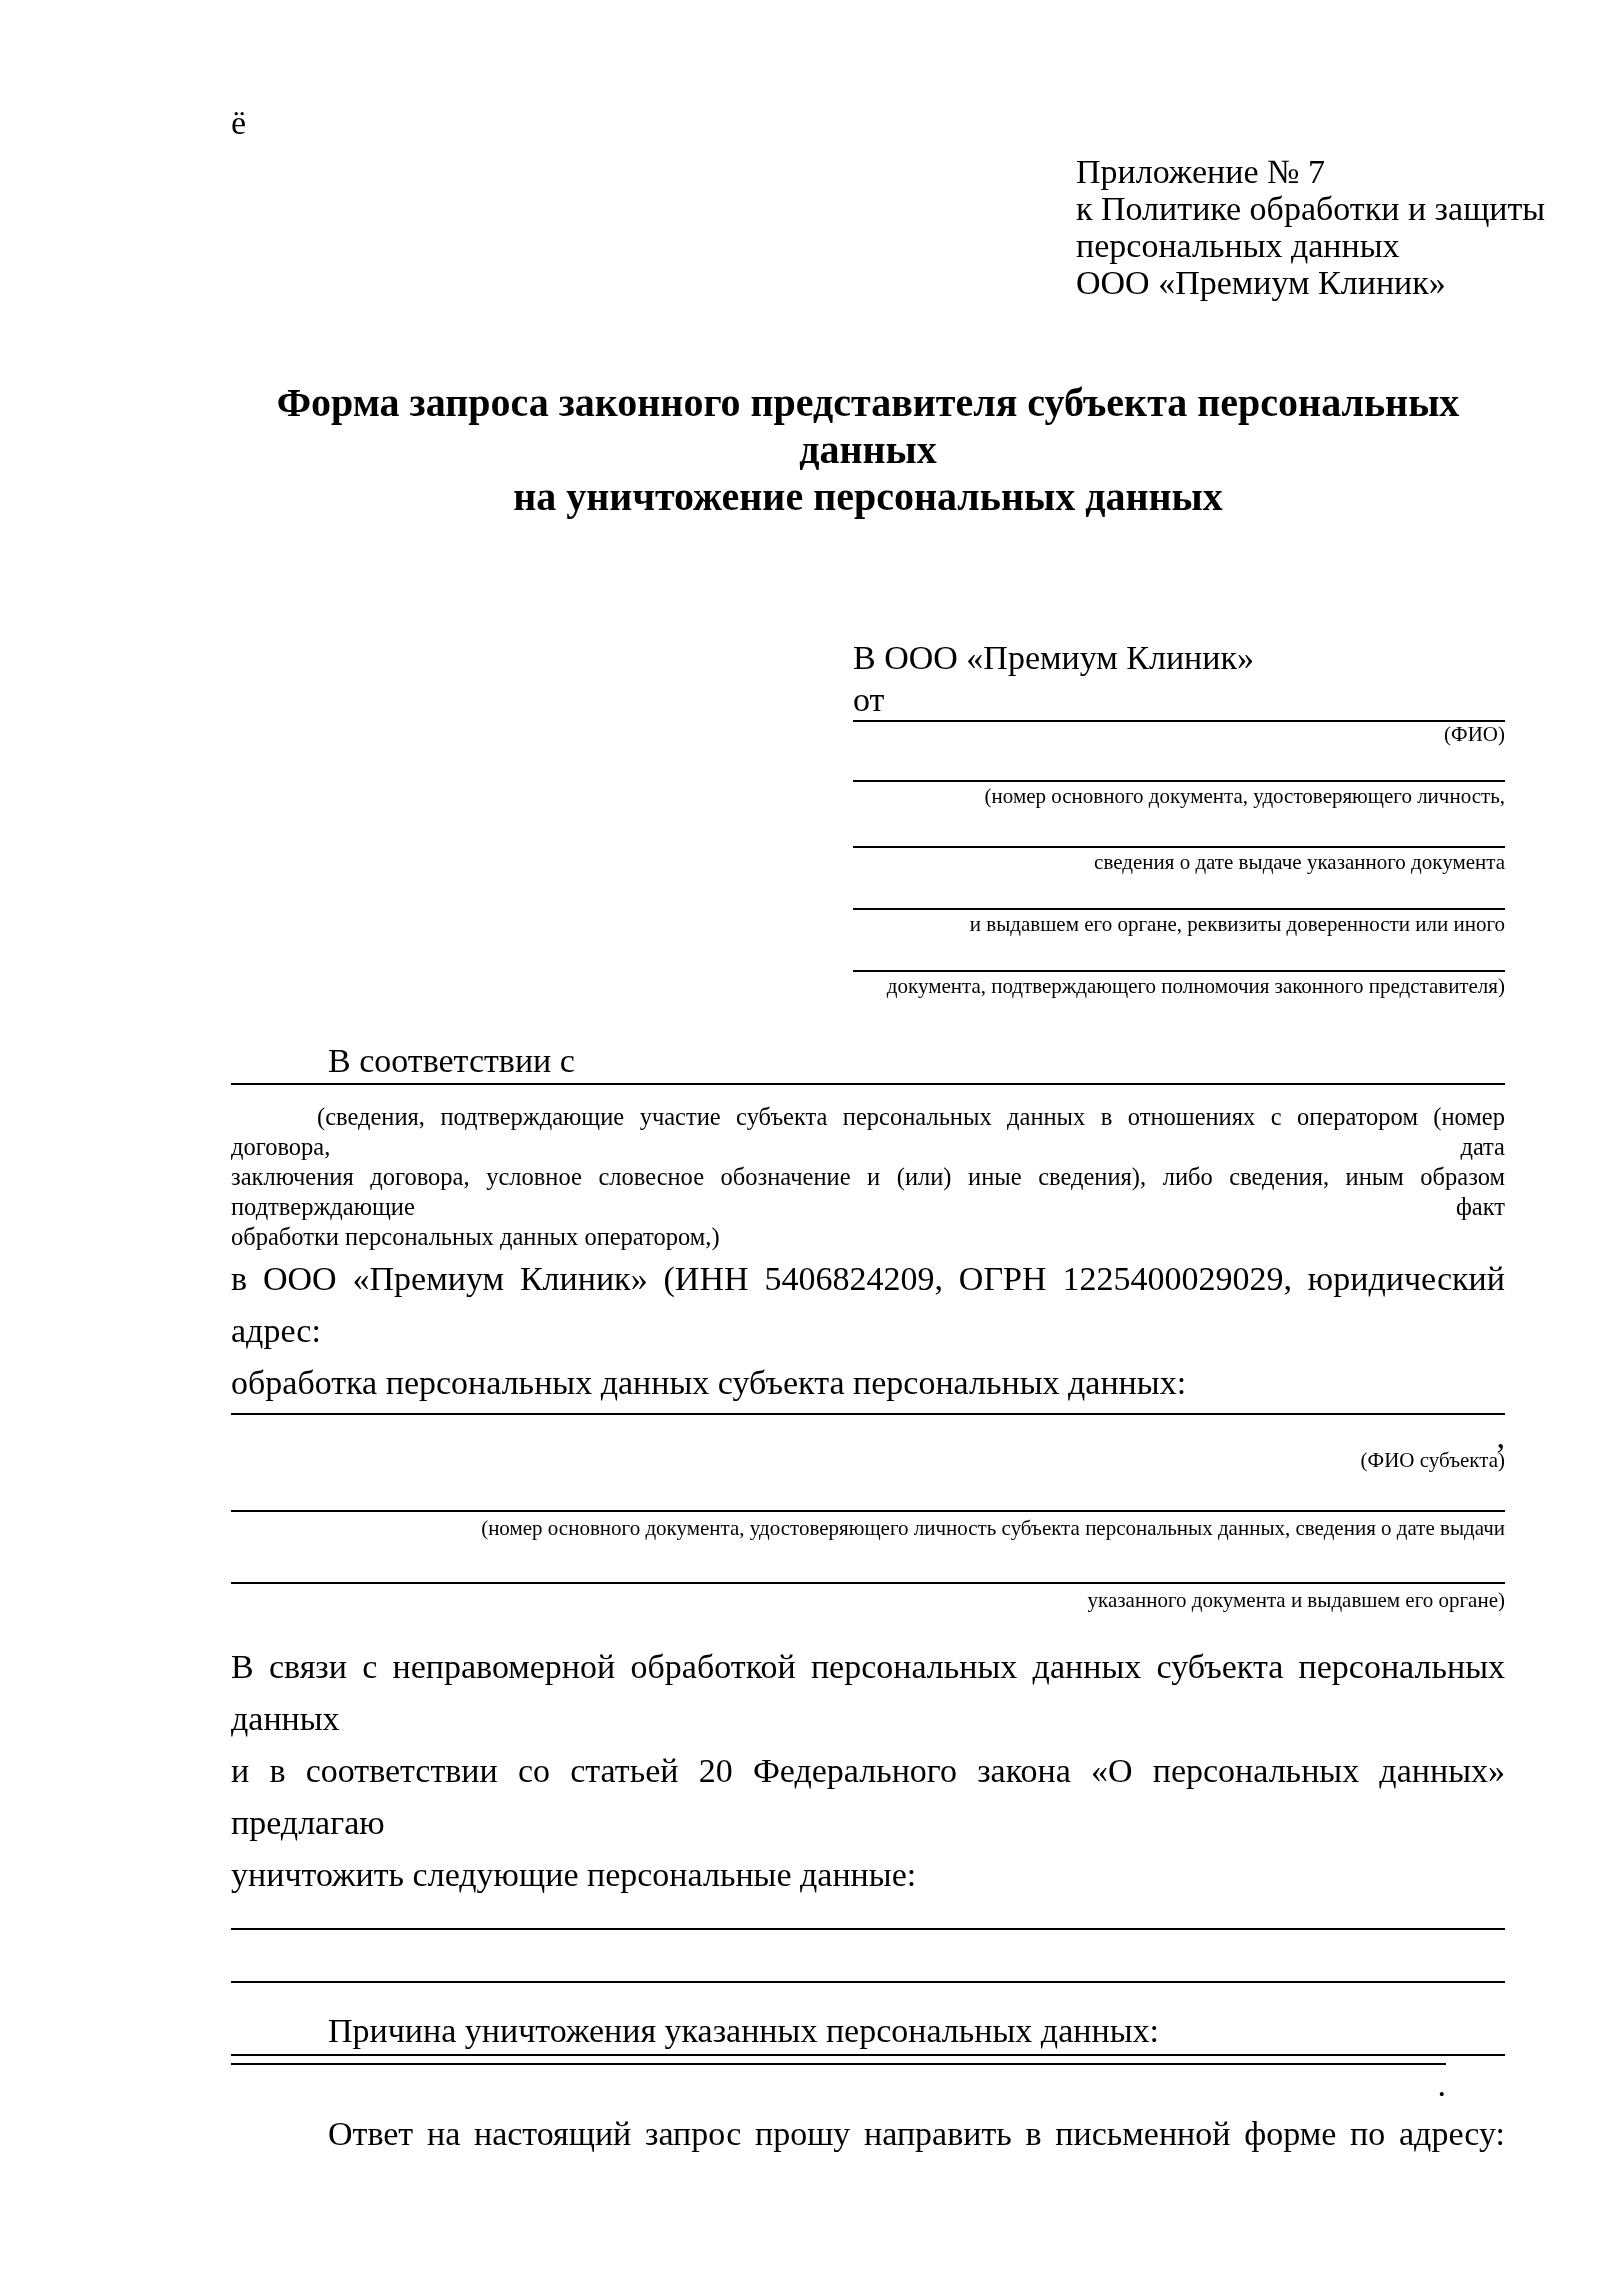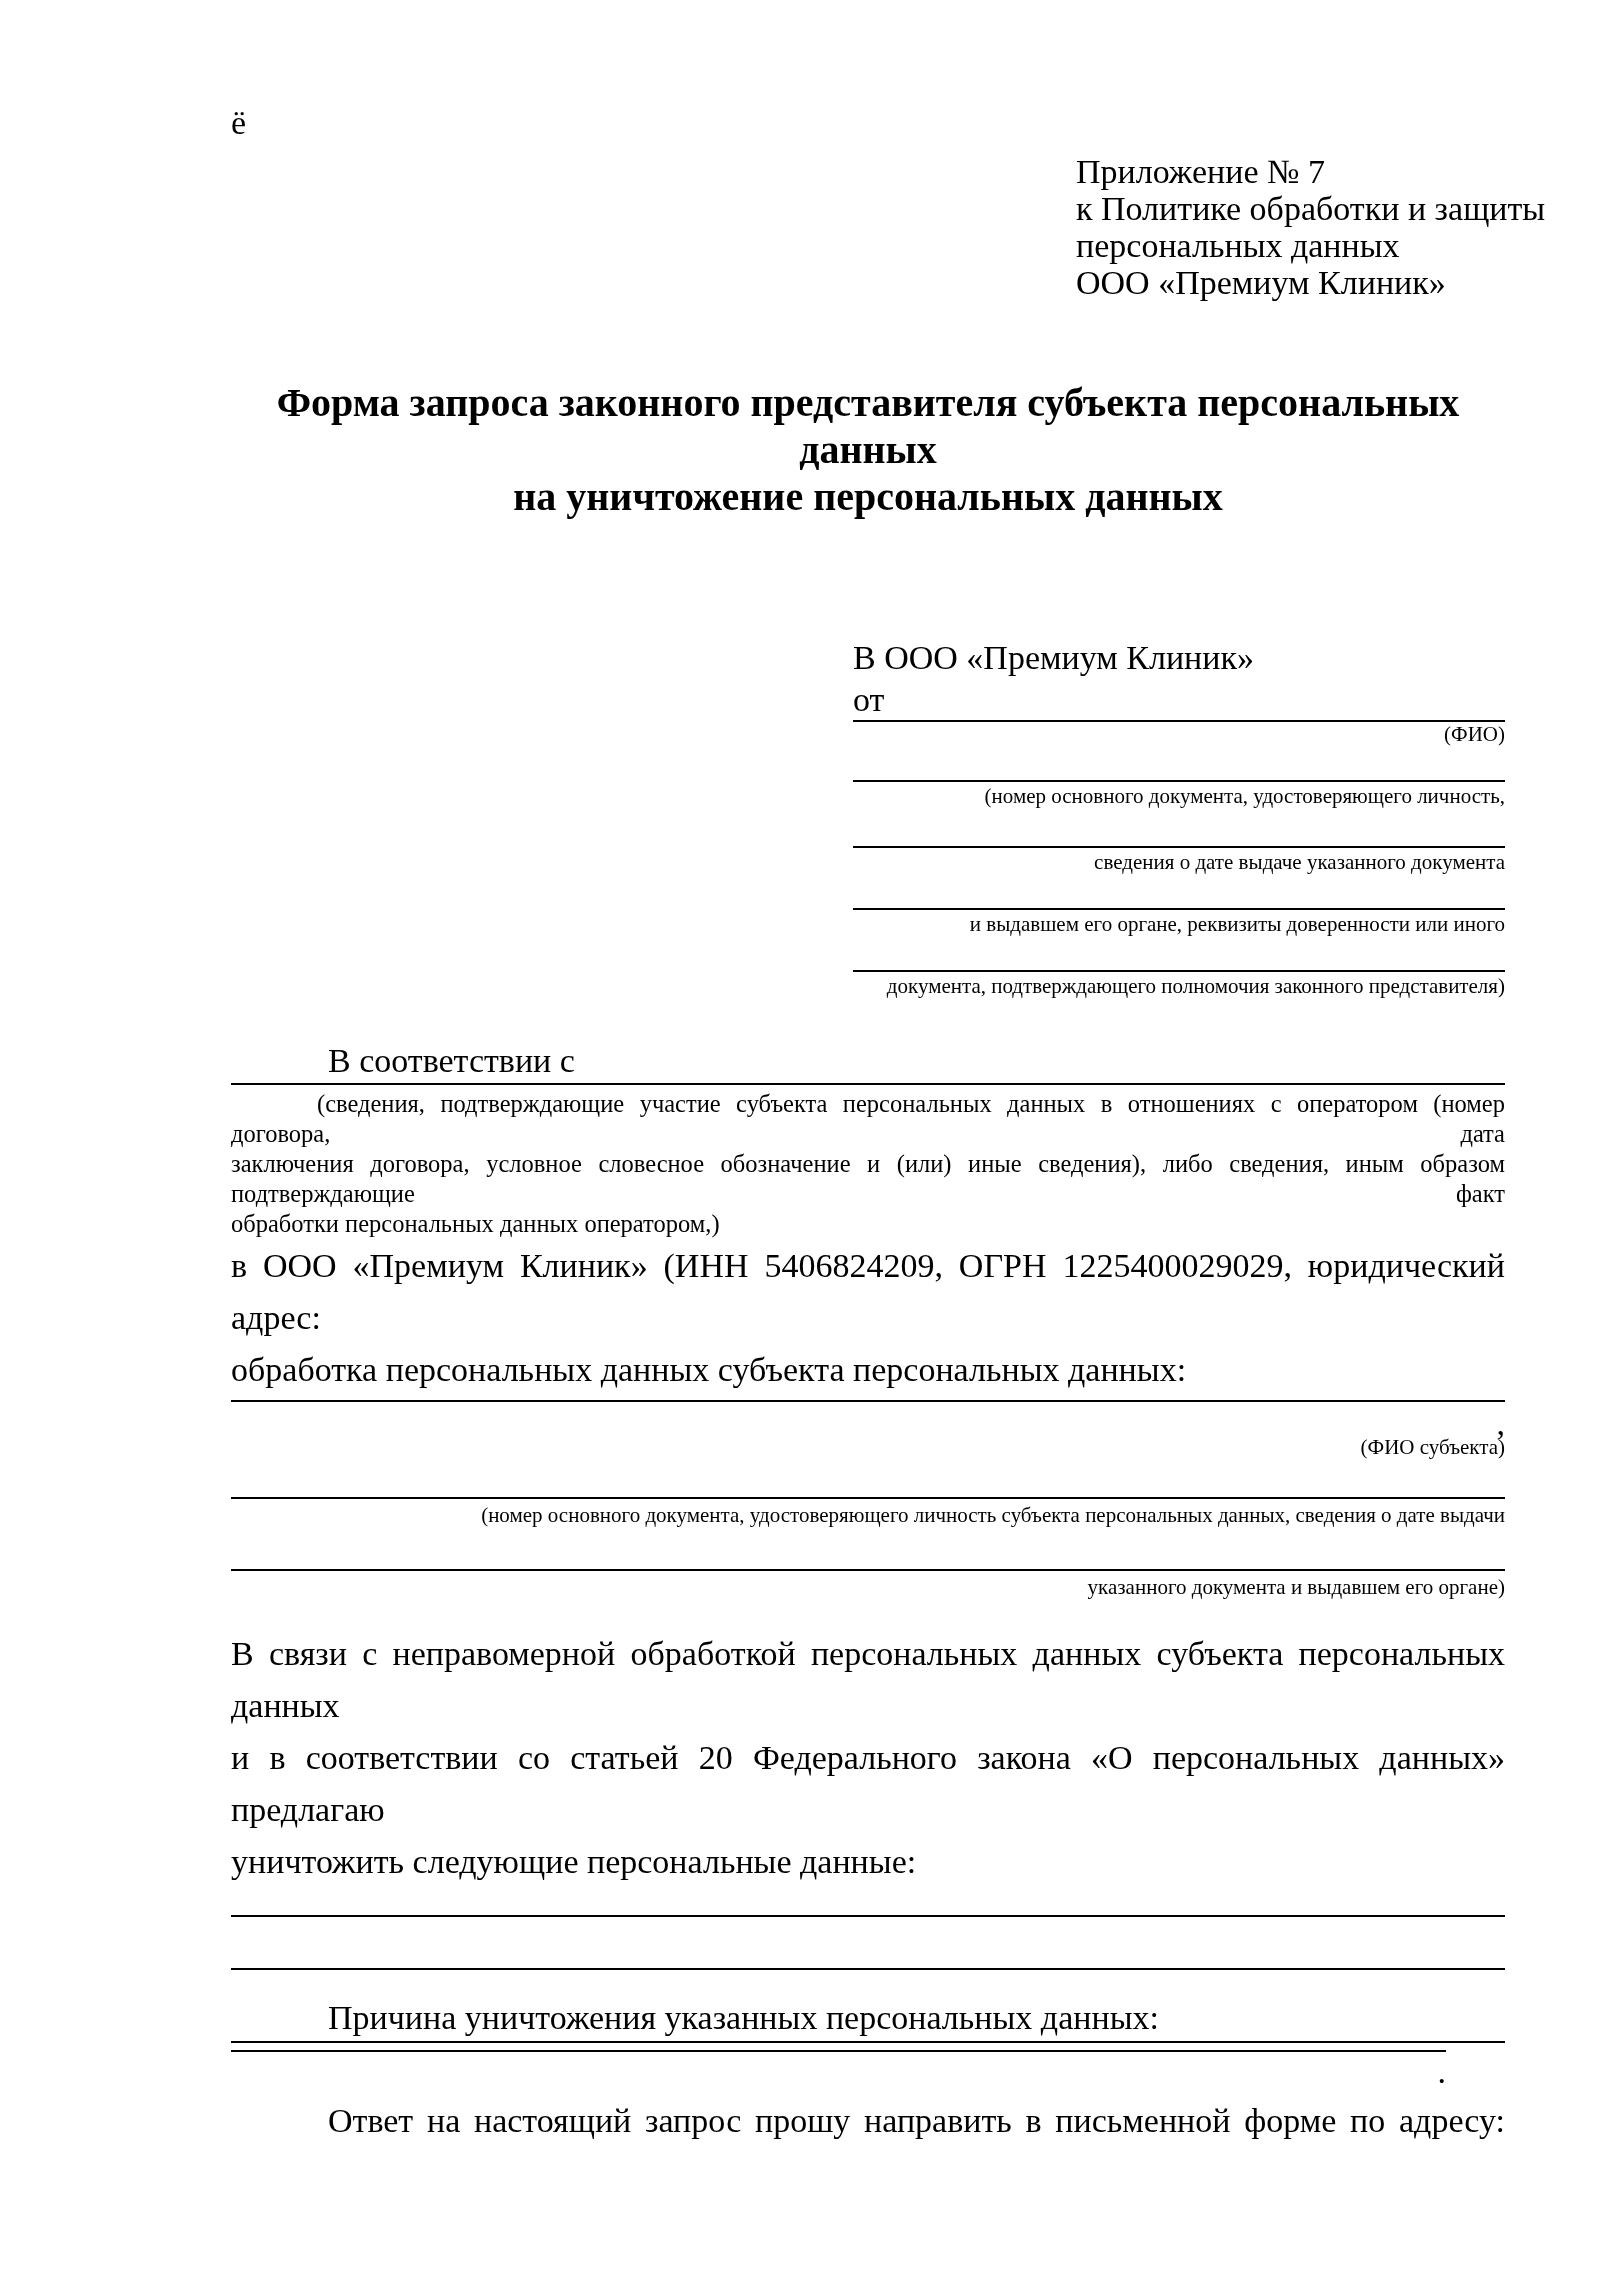--- a/index.html
+++ b/index.html
@@ -28,21 +28,21 @@
   .fill { flex: 1 1 auto; border-bottom: 2.9px solid #000; margin-bottom: 6.9px; }
   .from-row { height: 41px; line-height: 41px; }
   .cap { font-size: 21px; line-height: 29px; text-align: right; white-space: nowrap; }
   .bl { border-bottom: 2.9px solid #000; }
   .b28 { height: 27.4px; } .b32 { height: 31px; } .b36 { height: 35px; }
   .b40 { height: 39px; } .b52 { height: 51px; }
 
   .accord-row { margin-top: 37px; height: 45px; line-height: 45px; }
   .indent { padding-left: 97px; white-space: nowrap; }
 
-  .note { font-size: 24.5px; line-height: 30px; margin-top: 6px; }
+  .note { font-size: 24.5px; line-height: 30px; margin-top: 19px; }
   .jline { text-align: justify; text-align-last: justify; white-space: normal; }
   .note .first { text-indent: 86px; }
   .plain { text-align: left; text-align-last: left; }
 
   .para { margin-top: 1px; }
   .comma-row { height: 31px; line-height: 43px; margin-top: 3.9px; }
   .comma-row .fill { margin-bottom: 0; }
   .tail { align-self: flex-end; }
 
   .cap-wide { margin-top: 2px; }

